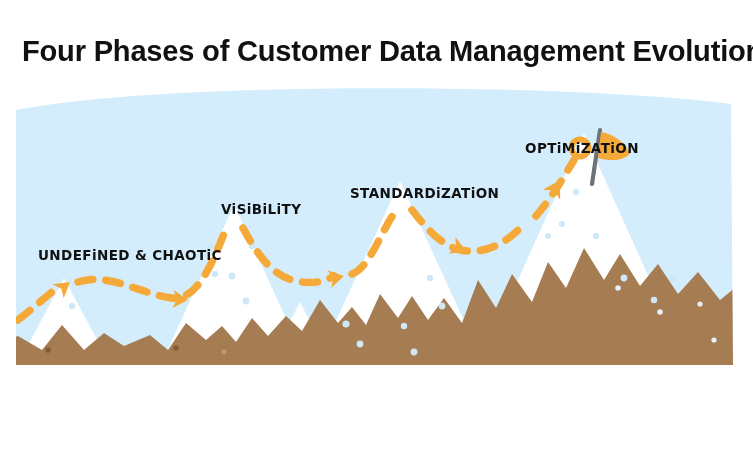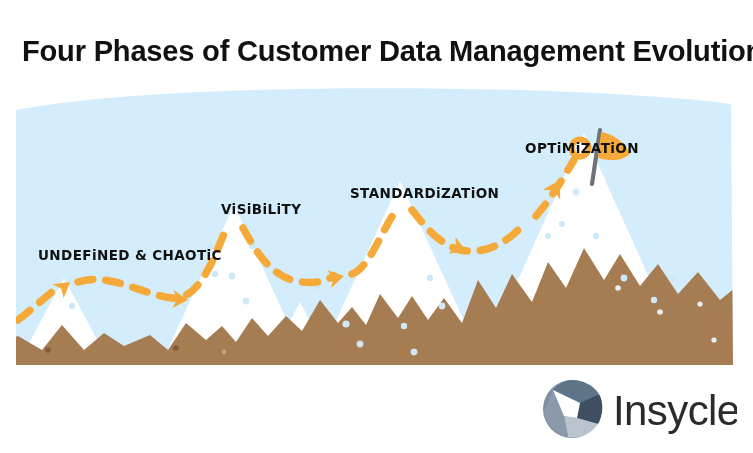--- a/index.html
+++ b/index.html
@@ -255,35 +255,14 @@
         <text class="peak-label" x="221" y="126" font-size="13.5">ViSiBiLiTY</text>
 
         <text class="peak-label" x="350" y="110" font-size="13.5">STANDARDiZATiON</text>
 
         <text class="peak-label" x="525" y="65" font-size="13.5">OPTiMiZATiON</text>
       </g>
 
     </svg>
   </div>
 
-  <div id="logo">
-    <svg width="196" height="62" viewBox="0 0 196 62" xmlns="http://www.w3.org/2000/svg">
-
-      <g>
-        <circle cx="31" cy="31" r="29" fill="#7D8FA1"></circle>
-
-        <path d="M31,2 C 42,2 52,7 58,16 L 39,25 L 12,12 C 17,6 24,2 31,2 Z" fill="#5E7489"></path>
-
-        <path d="M58,16 C 63,24 62,38 57,46 L 36,40 L 39,25 Z" fill="#3D4F60"></path>
-
-        <path d="M57,46 C 50,56 38,61 27,59 L 23,38 L 36,40 Z" fill="#B9C4CE"></path>
-
-        <path d="M27,59 C 15,56 5,46 3,34 L 12,12 L 23,38 Z" fill="#8A9AAB"></path>
-
-        <path d="M23,38 L12,12 L39,25 L36,40 Z" fill="#FFFFFF"></path>
-      </g>
-
-      <text class="logo-word" x="72" y="47">Insycle</text>
-
-    </svg>
-  </div>
 
 </div>
 
 </body></html>

